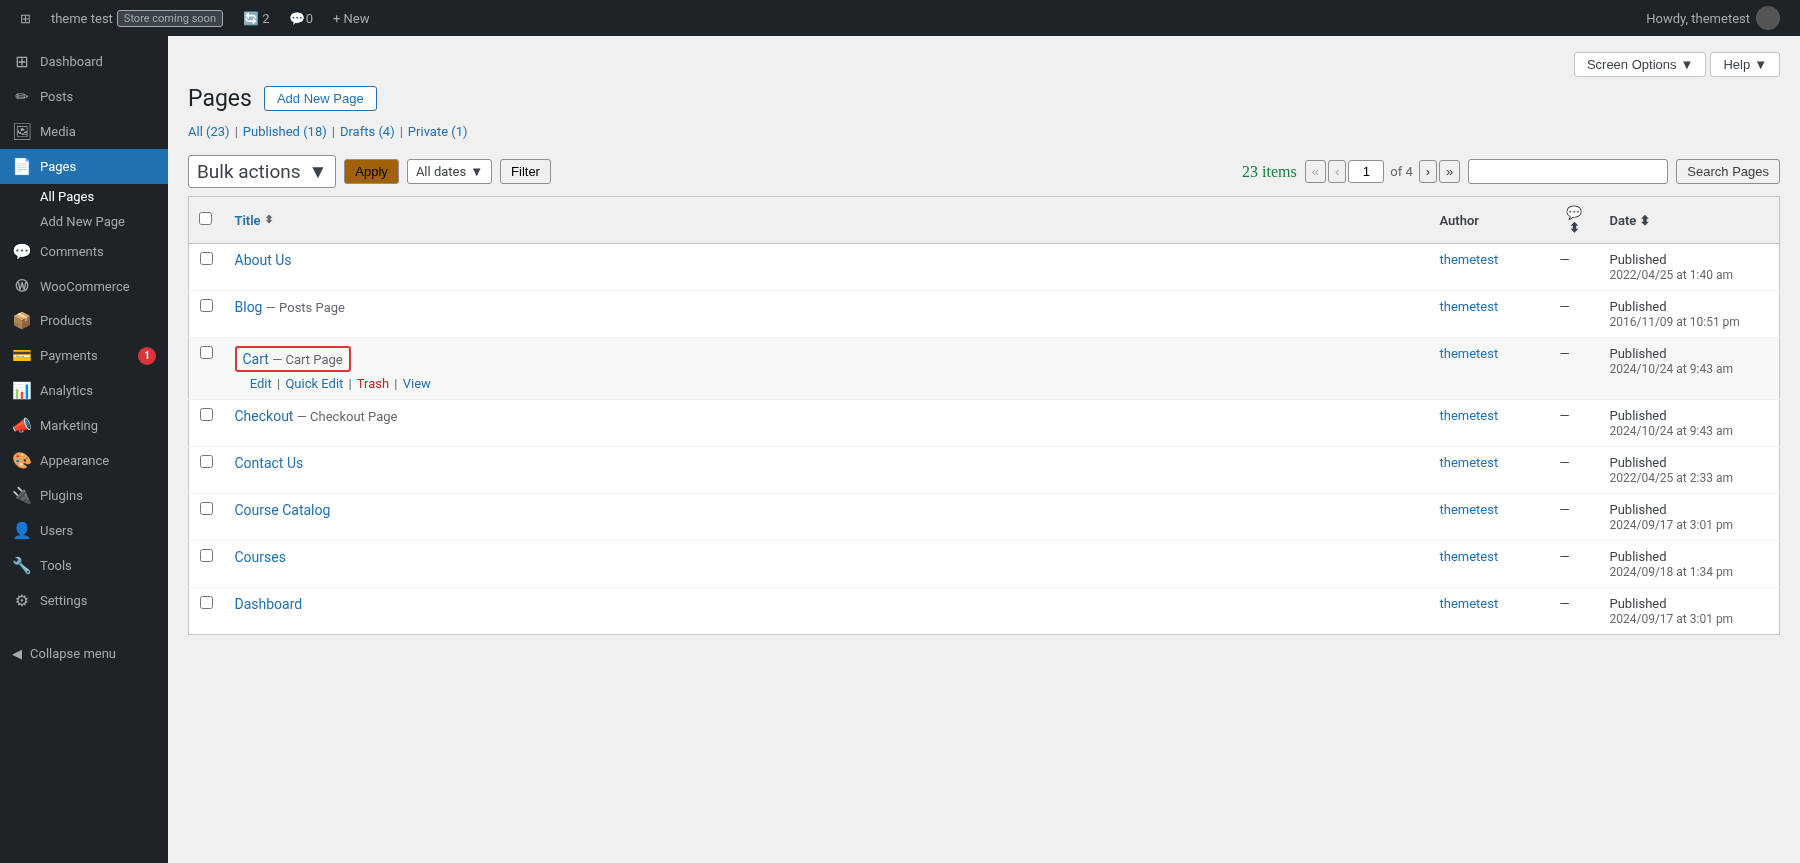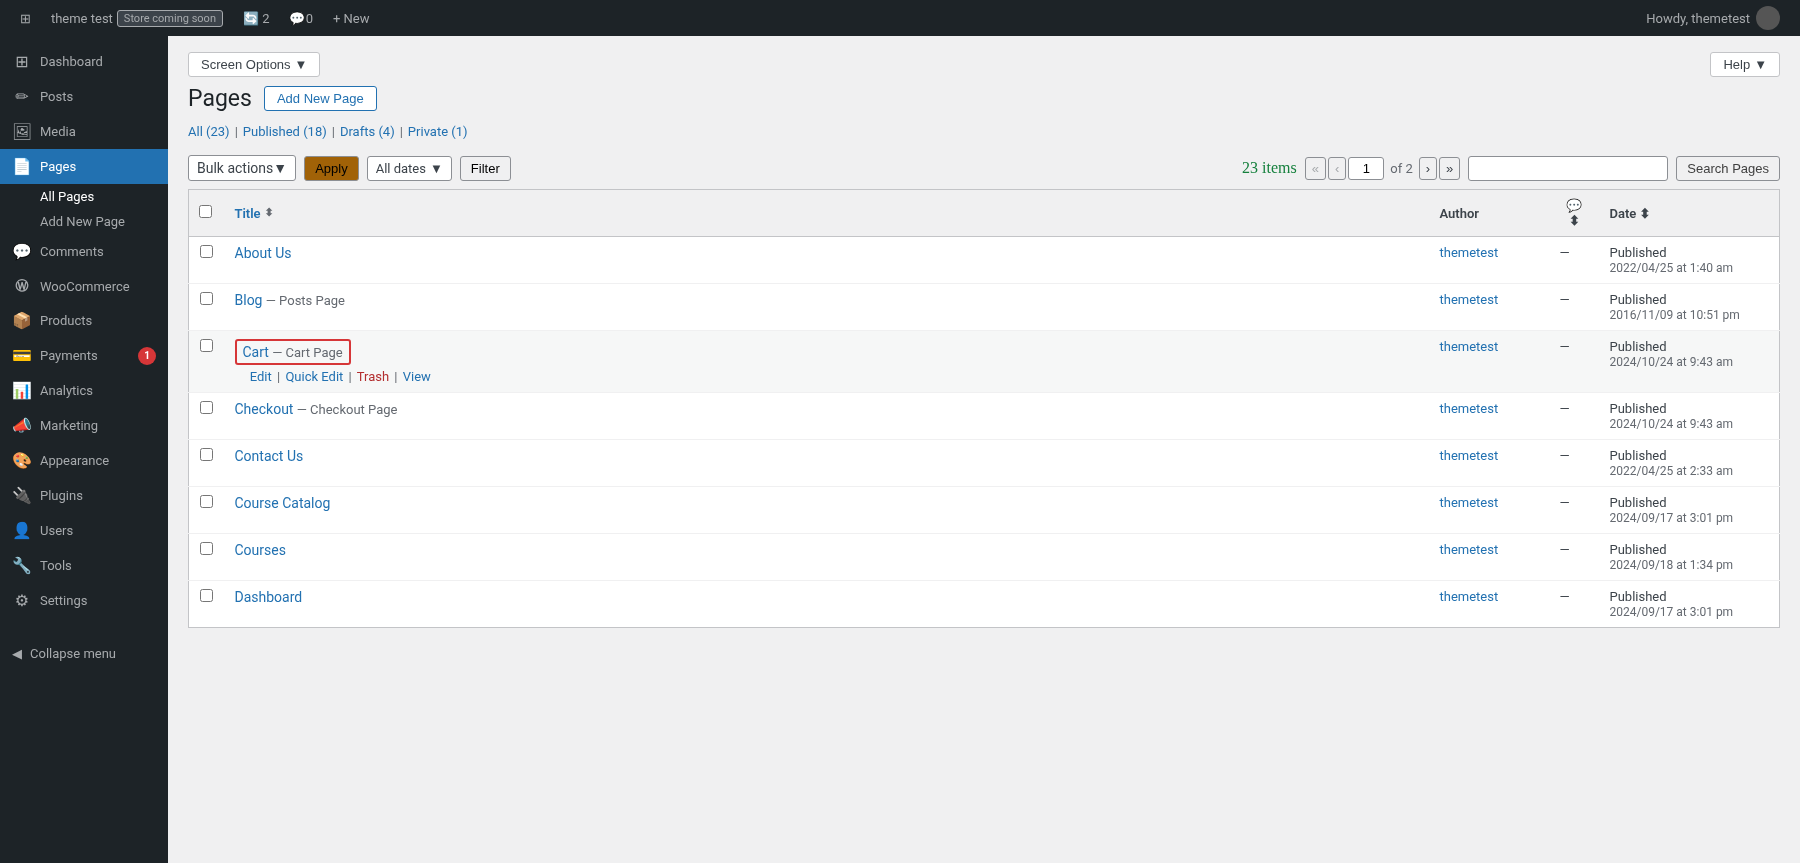--- a/index.html
+++ b/index.html
@@ -82,22 +82,22 @@
       background: #f0f0f1;
     }
     #wpbody-content {
       padding: 16px 20px 20px 20px;
       max-width: 100%;
     }
 
     
     .screen-meta-links {
       display: flex;
-      justify-content: space-between;
-      gap: 18px;
+      justify-content: flex-end;
+      gap: 4px;
       margin-bottom: 8px;
     }
     .screen-meta-btn {
       background: #fff;
       border: 1px solid #c3c4c7;
       border-radius: 3px;
       padding: 4px 12px;
       font-size: 13px;
       cursor: pointer;
       color: #3c434a;
@@ -147,25 +147,25 @@
       justify-content: space-between;
       margin-bottom: 8px;
     }
     .tablenav-left { display: flex; align-items: center; gap: 8px; }
     .tablenav-right { display: flex; align-items: center; gap: 8px; }
     .bulk-select {
       background: #fff;
       border: 1px solid #8c8f94;
       border-radius: 3px;
       padding: 4px 8px;
-      font-size: 14px;
-      cursor: pointer;
-      display: flex;
-      align-items: center;
-      gap: 0;
+      font-size: 19px;
+      cursor: pointer;
+      display: flex;
+      align-items: center;
+      gap: 8px;
     }
     .apply-btn {
       background: #a16207;
       border: 1px solid #8c8f94;
       border-radius: 3px;
       padding: 4px 10px;
       font-size: 13px;
       cursor: pointer;
     }
     .date-select {
@@ -430,21 +430,21 @@
             <span>▼</span>
           </div>
           <button class="filter-btn">Filter</button>
         </div>
         <div class="tablenav-right">
           <span class="items-count">23 items</span>
           <div class="pagination">
             <button class="pag-btn disabled">«</button>
             <button class="pag-btn disabled">‹</button>
             <input class="page-input" type="text" value="1" style="">
-            <span class="page-of">of 2</span>
+            <span class="page-of">of 4</span>
             <button class="pag-btn">›</button>
             <button class="pag-btn">»</button>
           </div>
           <input class="search-input" type="text" placeholder="" style="">
           <button class="search-pages-btn">Search Pages</button>
         </div>
       </div>
 
       <table class="wp-list-table">
         <thead>

